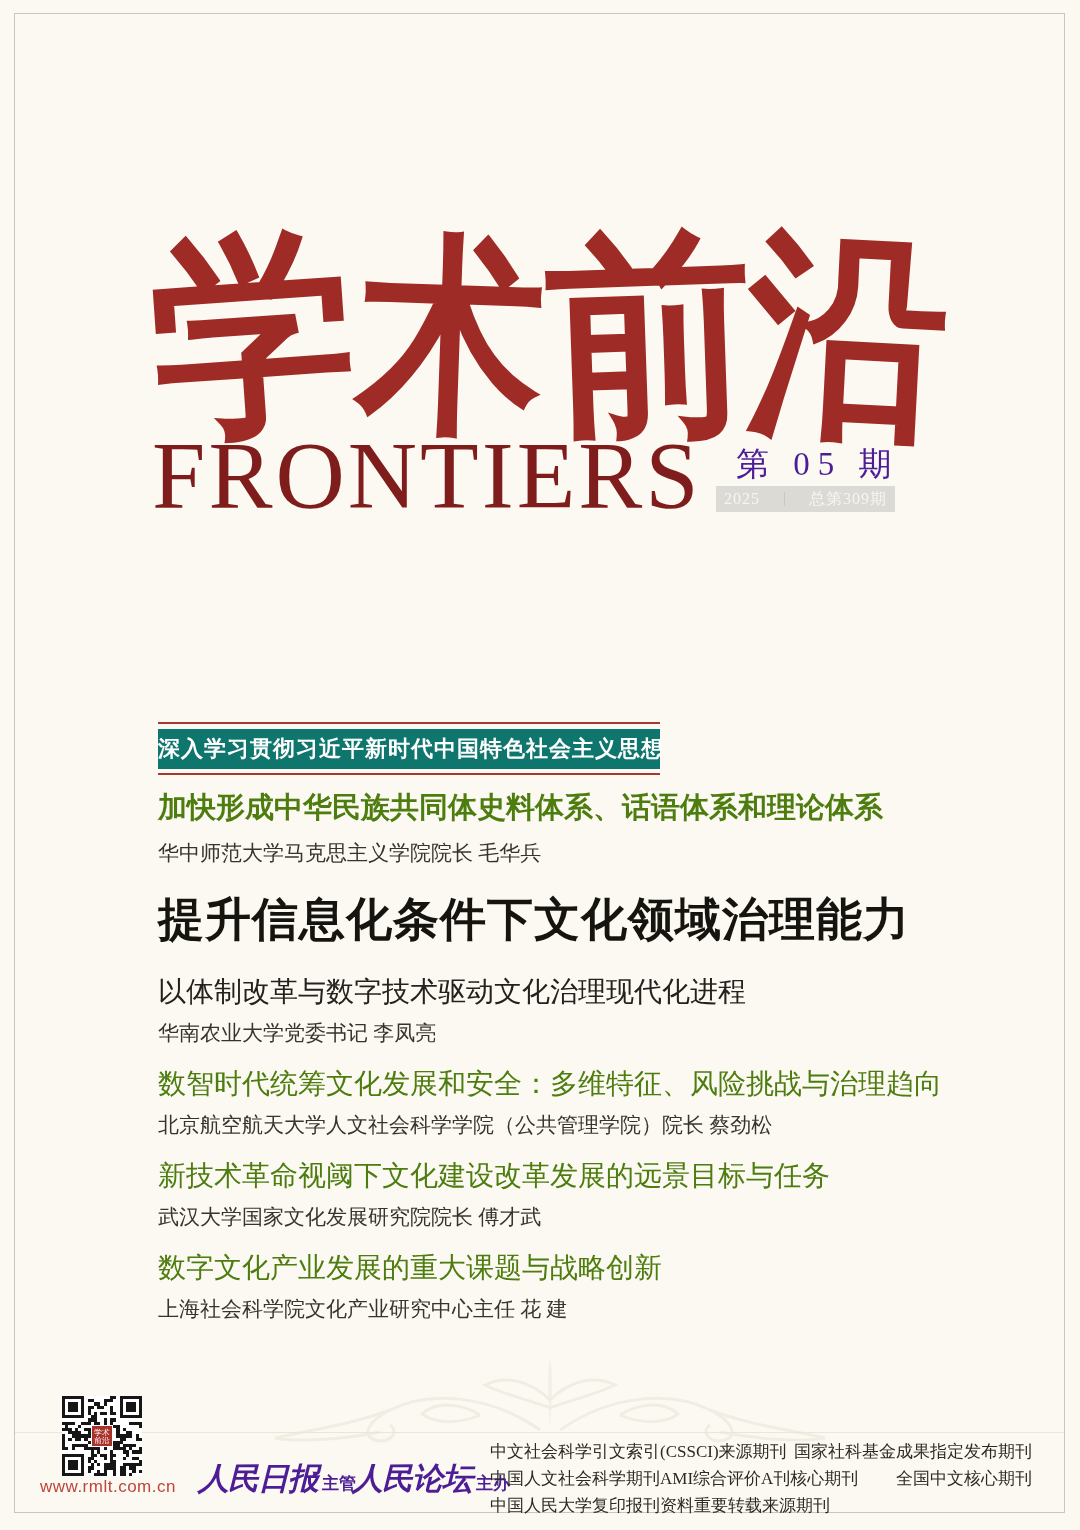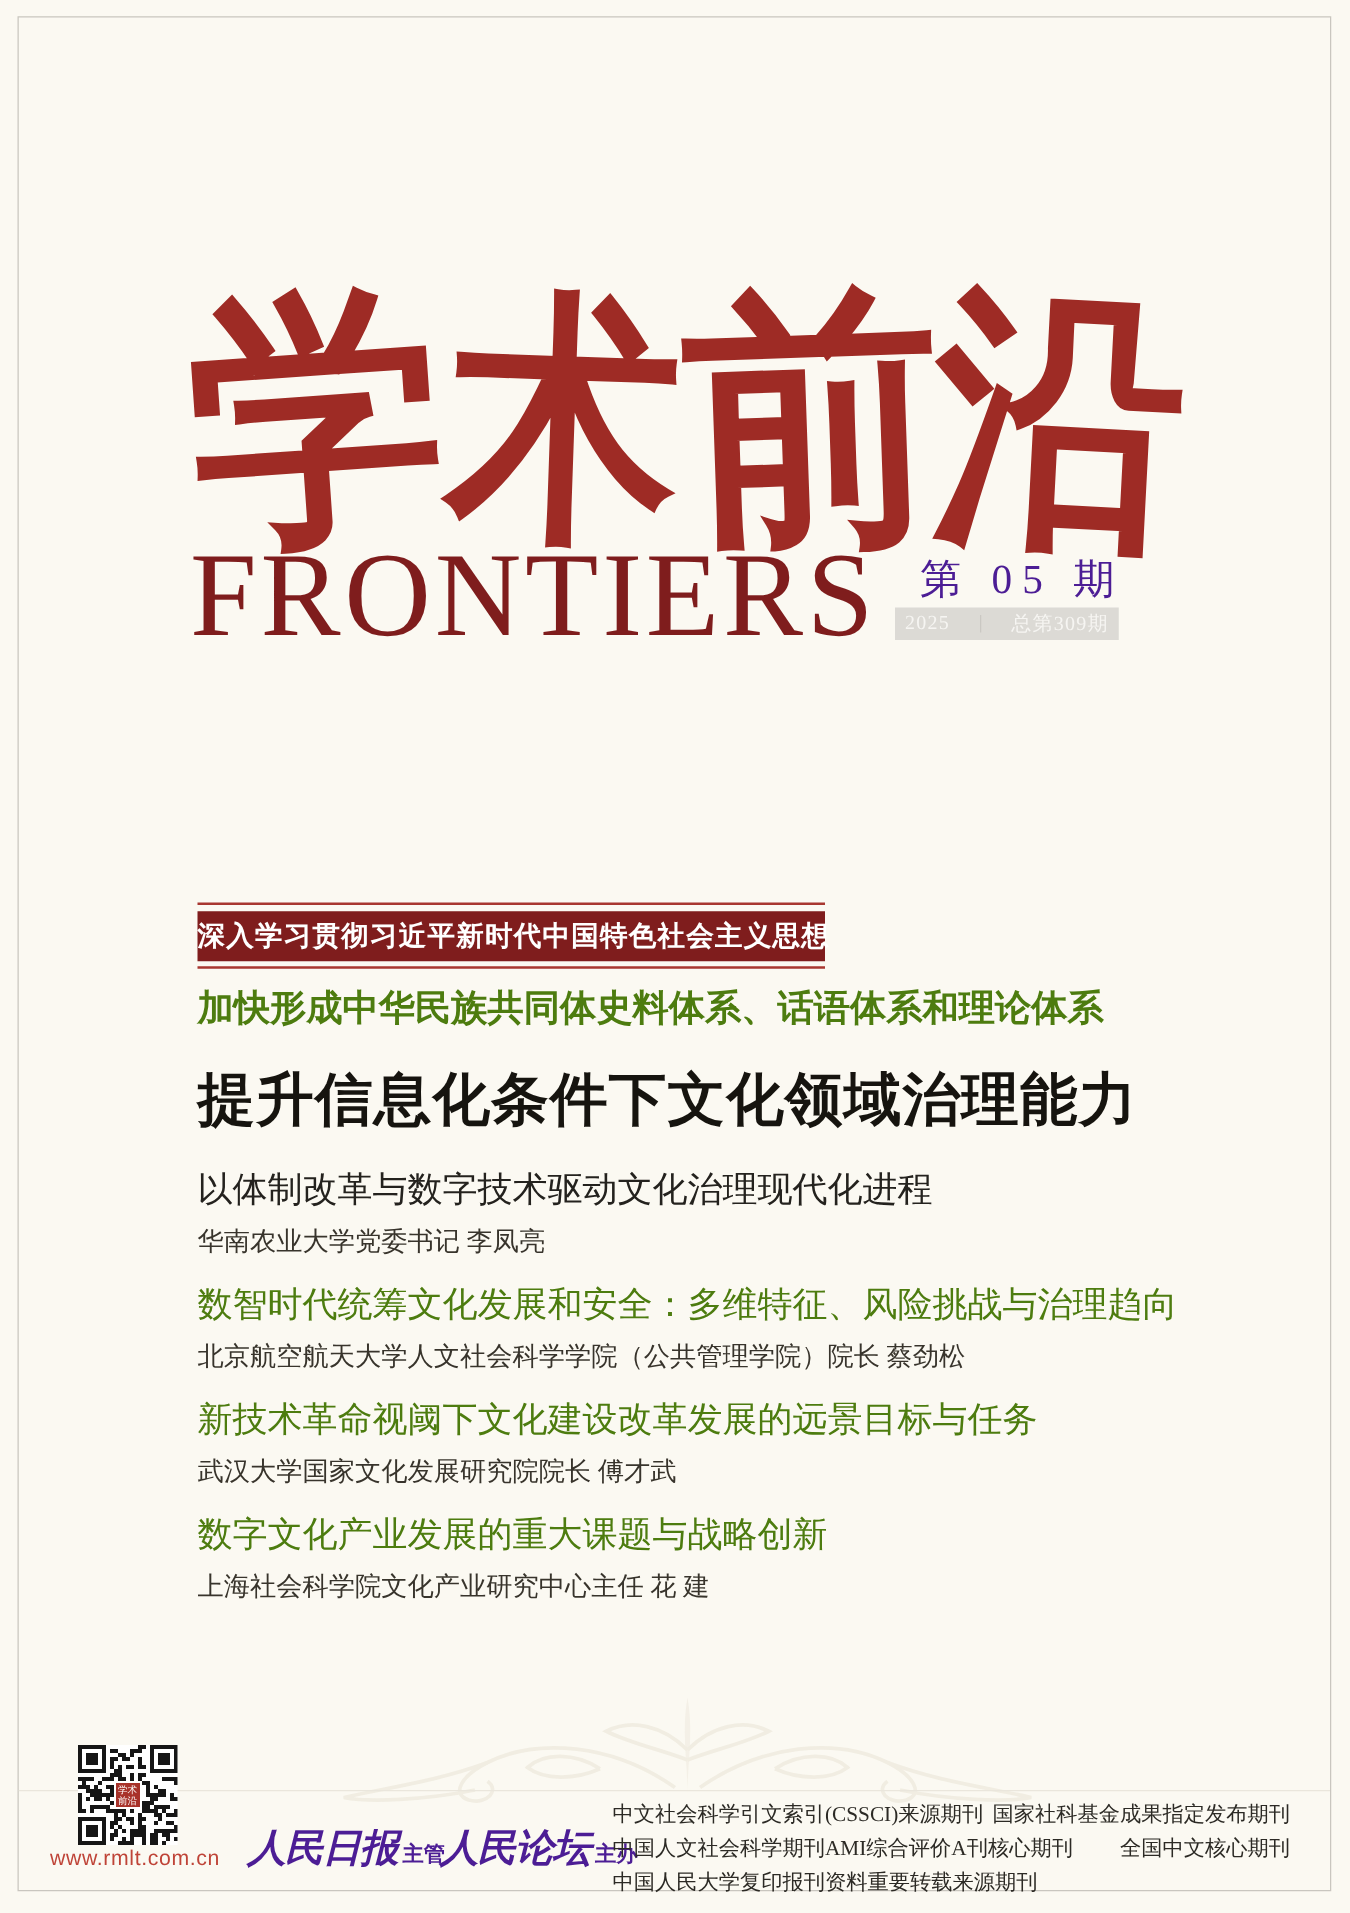--- a/index.html
+++ b/index.html
@@ -54,21 +54,21 @@
     gap:24px;padding:0 8px;box-sizing:border-box;
     font-family:"Liberation Serif", serif;
     font-size:16px;color:#f6f5f2;letter-spacing:1px;white-space:nowrap;
   }
   .issue-box .divider{width:1px;height:14px;background:#cac8c3;display:inline-block;}
   
   .banner-wrap{position:absolute;left:158px;top:722px;width:502px;}
   .banner-line{height:2px;background:#a83730;}
   .banner-box{
     margin:5px 0 4px 0;
-    background:#7f1d1d;
+    background:#0f766e;
     color:#ffffff;
     font-family:"Liberation Serif", serif;
     font-weight:700;
     font-size:22px;line-height:40px;height:40px;
     text-align:center;white-space:nowrap;
     letter-spacing:1px;
   }
   
   .articles{position:absolute;left:158px;top:788px;width:775px;}
   .t-sans{
@@ -147,20 +147,21 @@
   </div>
 
   <div class="banner-wrap">
     <div class="banner-line"></div>
     <div class="banner-box">深入学习贯彻习近平新时代中国特色社会主义思想</div>
     <div class="banner-line"></div>
   </div>
 
   <div class="articles">
     <div class="t-sans">加快形成中华民族共同体史料体系、话语体系和理论体系</div>
+    <div class="t-author">华中师范大学马克思主义学院院长 毛华兵</div>
 
     <div class="t-feature">提升信息化条件下文化领域治理能力</div>
     <div class="t-sub">以体制改革与数字技术驱动文化治理现代化进程</div>
     <div class="t-author mt-s">华南农业大学党委书记 李凤亮</div>
 
     <div class="t-sans sec">数智时代统筹文化发展和安全：多维特征、风险挑战与治理趋向</div>
     <div class="t-author mt-s">北京航空航天大学人文社会科学学院（公共管理学院）院长 蔡劲松</div>
 
     <div class="t-sans sec">新技术革命视阈下文化建设改革发展的远景目标与任务</div>
     <div class="t-author mt-s">武汉大学国家文化发展研究院院长 傅才武</div>

